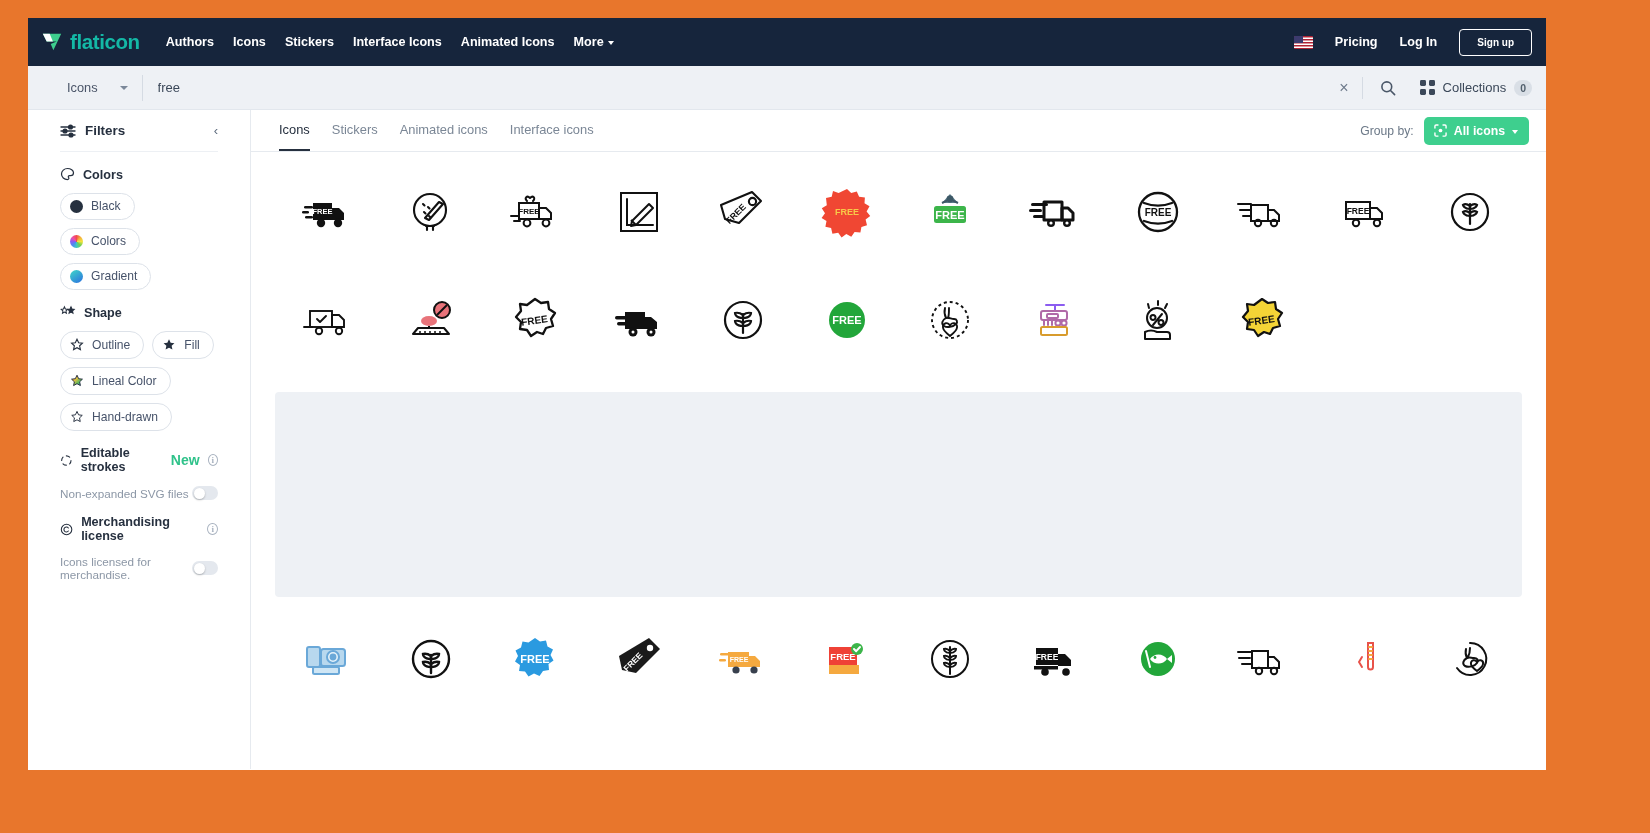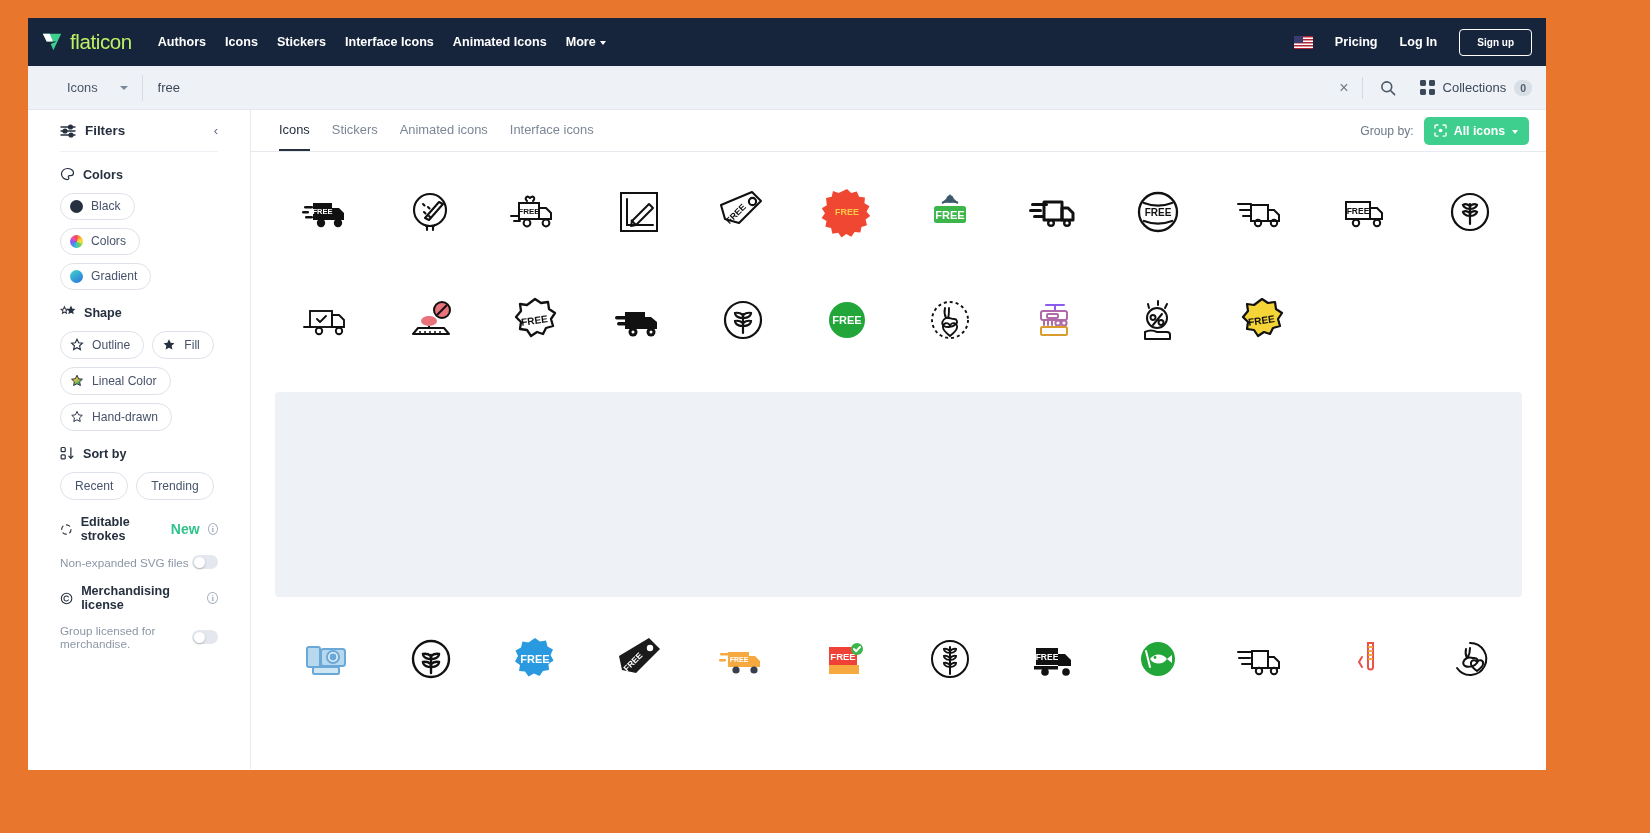--- a/index.html
+++ b/index.html
@@ -24,23 +24,23 @@
     height: 48px;
     background: #16253c;
     display: flex;
     align-items: center;
     padding: 0 14px 0 13px;
     position: relative;
   }
   .logo-wrap { display: flex; align-items: center; gap: 7px; margin-right: 26px; }
   .logo-mark { width: 22px; height: 22px; display: block; }
   .logo-text {
-    color: #bef264;
+    color: #14b8a6;
     font-size: 20.5px;
-    font-weight: 400;
+    font-weight: 700;
     letter-spacing: -0.4px;
   }
   .nav-links { display: flex; align-items: center; gap: 19px; }
   .nav-link {
     color: #ffffff;
     font-size: 12.6px;
     font-weight: 600;
     cursor: pointer;
     white-space: nowrap;
     display: flex;
@@ -499,34 +499,20 @@
           </button>
           <button class="chip">
             <svg class="star-ico" viewBox="0 0 16 16" fill="none" stroke="#26303f" stroke-width="1.1">
               <path d="M8 1.6l1.8 3.9 4.2.6-3.1 2.9.8 4.2L8 11.2 4.3 13.2l.8-4.2L2 6.1l4.2-.6z"></path>
             </svg>
             <span>Hand-drawn</span>
           </button>
         </div>
       </div>
 
-      <div class="group">
-        <div class="group-head">
-          <svg width="15" height="15" viewBox="0 0 16 16" fill="none" stroke="#26303f" stroke-width="1.3">
-            <rect x="1.2" y="1.6" width="4.4" height="4.4" rx="1"></rect>
-            <rect x="1.2" y="9.4" width="4.4" height="4.4" rx="1"></rect>
-            <path d="M11.6 2v11M9.4 10.8l2.2 2.4 2.2-2.4" stroke-linecap="round" stroke-linejoin="round"></path>
-          </svg>
-          <span>Sort by</span>
-        </div>
-        <div class="chips">
-          <button class="chip plain">Recent</button>
-          <button class="chip plain">Trending</button>
-        </div>
-      </div>
 
       <div class="group">
         <div class="group-head">
           <svg width="15" height="15" viewBox="0 0 16 16" fill="none" stroke="#26303f" stroke-width="1.4" stroke-linecap="round">
             <path d="M8 2.1a5.9 5.9 0 014.2 1.7M13.9 8a5.9 5.9 0 01-1.7 4.2M8 13.9a5.9 5.9 0 01-4.2-1.7M2.1 8a5.9 5.9 0 011.7-4.2"></path>
           </svg>
           <span>Editable strokes</span>
           <span class="badge-new">New</span>
           <span class="info-i">i</span>
         </div>
@@ -539,21 +525,21 @@
       <div class="group">
         <div class="group-head">
           <svg width="15" height="15" viewBox="0 0 16 16" fill="none" stroke="#26303f" stroke-width="1.3">
             <circle cx="8" cy="8" r="6.4"></circle>
             <path d="M10.2 6.2a3 3 0 100 3.6" stroke-linecap="round"></path>
           </svg>
           <span>Merchandising license</span>
           <span class="info-i">i</span>
         </div>
         <div class="toggle-row">
-          <span class="toggle-label">Group licensed for merchandise.</span>
+          <span class="toggle-label">Icons licensed for merchandise.</span>
           <span class="toggle"></span>
         </div>
       </div>
     </aside>
 
     <section id="main">
 
       <div class="tabs-bar">
         <div class="tabs">
           <span class="tab active">Icons</span>

